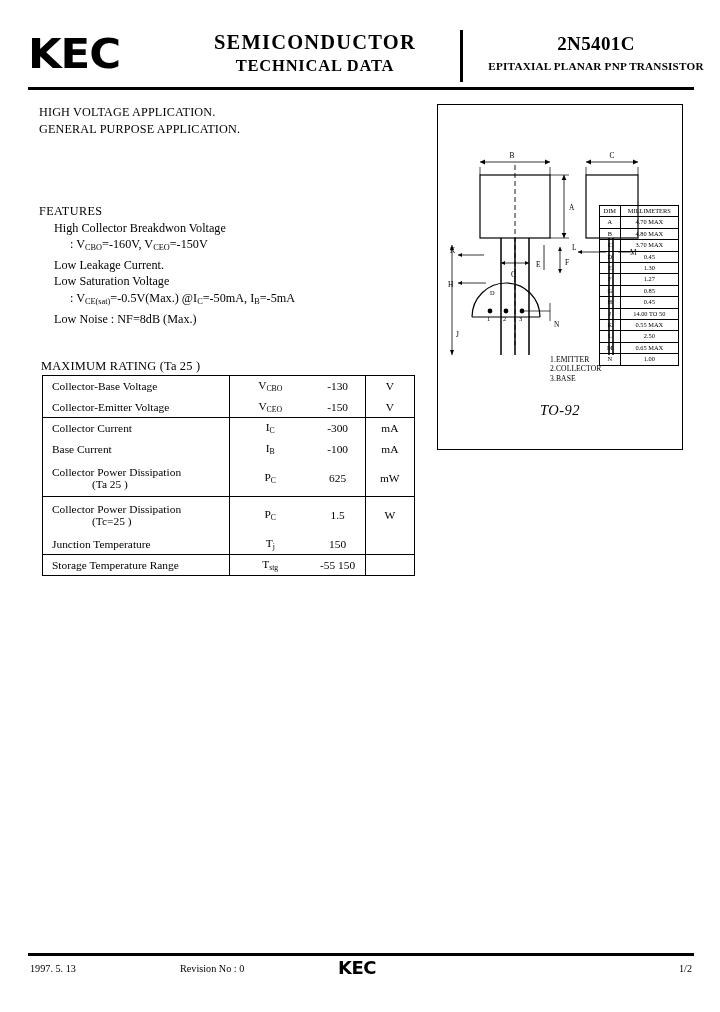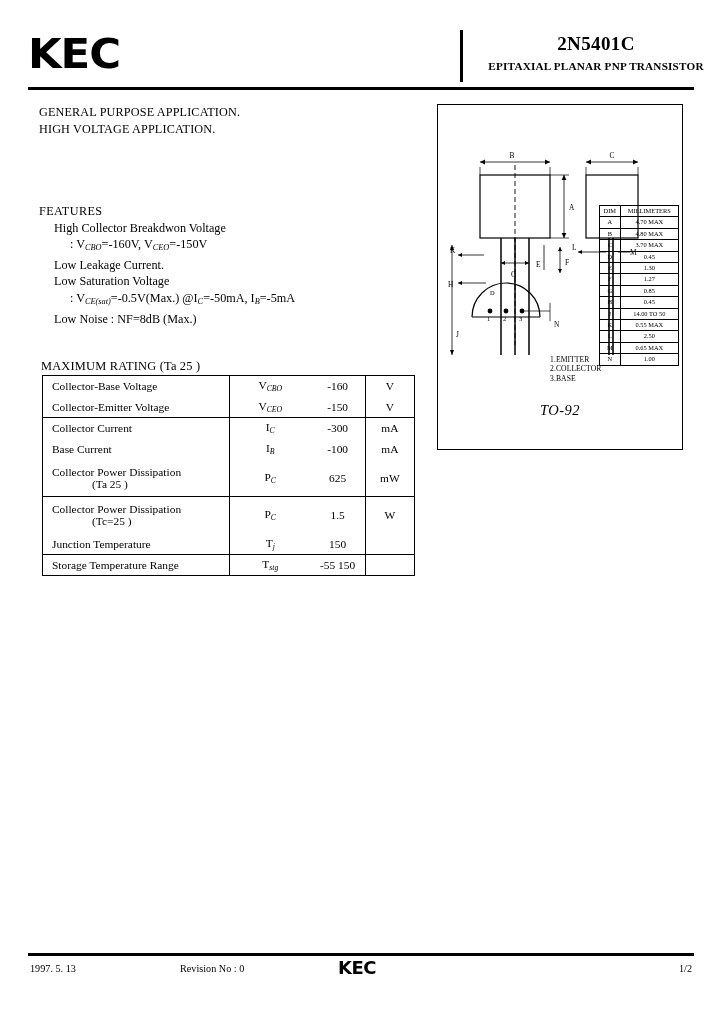--- a/index.html
+++ b/index.html
@@ -28,21 +28,21 @@
   .hdr-rule{position:absolute;left:28px;top:87px;width:666px;height:3px;background:#000;}
 
   
   .apps{position:absolute;left:39px;top:104px;font-size:12.2px;line-height:16.5px;letter-spacing:0.15px;}
 
   
   .features{position:absolute;left:39px;top:166px;font-size:12.2px;line-height:16.5px;}
   .features .ftitle{letter-spacing:0.4px;margin-top:37px;}
   .features .lvl1{margin-left:15px;}
   .features .lvl2{margin-left:31px;}
-  sub{font-size:0.68em;vertical-align:-0.28em;font-style:italic;}
+  sub{font-size:0.68em;vertical-align:-0.28em;}
 
   
   .mrtitle{position:absolute;left:41px;top:359px;font-size:12.4px;letter-spacing:0.2px;}
   .mrtable{
     position:absolute;left:42px;top:375px;width:373px;
     border-collapse:collapse;font-size:11.4px;
   }
   .mrtable td{border:0;padding:0;vertical-align:middle;}
   .mrtable .cL{width:183px;}
   .mrtable .cS{width:84px;text-align:center;}
@@ -86,31 +86,35 @@
   }
   .ftr .pg{position:absolute;right:2px;top:0;}
 </style>
 </head>
 <body>
 
 <div class="page">
 
   <div class="header">
     <div class="kec-logo">KEC</div>
+    <div class="hdr-mid">
+      <div class="l1">SEMICONDUCTOR</div>
+      <div class="l2">TECHNICAL DATA</div>
+    </div>
     <div class="hdr-div"></div>
     <div class="hdr-right">
       <div class="l1">2N5401C</div>
       <div class="l2">EPITAXIAL PLANAR PNP TRANSISTOR</div>
     </div>
   </div>
   <div class="hdr-rule"></div>
 
   <div class="apps">
+    <div>HIGH VOLTAGE APPLICATION.</div>
     <div>GENERAL PURPOSE APPLICATION.</div>
-    <div>HIGH VOLTAGE APPLICATION.</div>
   </div>
 
   <div class="features">
     <div class="ftitle">FEATURES</div>
 
     <div class="lvl1">High Collector Breakdwon Voltage</div>
     <div class="lvl2">: V<sub>CBO</sub>=-160V,  V<sub>CEO</sub>=-150V</div>
 
     <div class="lvl1">Low Leakage Current.</div>
 
@@ -121,21 +125,21 @@
   </div>
 
   <div class="mrtitle">MAXIMUM RATING  (Ta  25   )</div>
 
   <table class="mrtable outer">
     <tbody>
 
     <tr class="r">
       <td class="cL padl">Collector-Base Voltage</td>
       <td class="cS vs-s">V<sub>CBO</sub></td>
-      <td class="cR">-160</td>
+      <td class="cR">-130</td>
       <td class="cU vs-u">V</td>
     </tr>
 
     <tr class="r">
       <td class="cL padl hsep">Collector-Emitter Voltage</td>
       <td class="cS vs-s hsep">V<sub>CEO</sub></td>
       <td class="cR hsep">-150</td>
       <td class="cU vs-u hsep">V</td>
     </tr>
 

